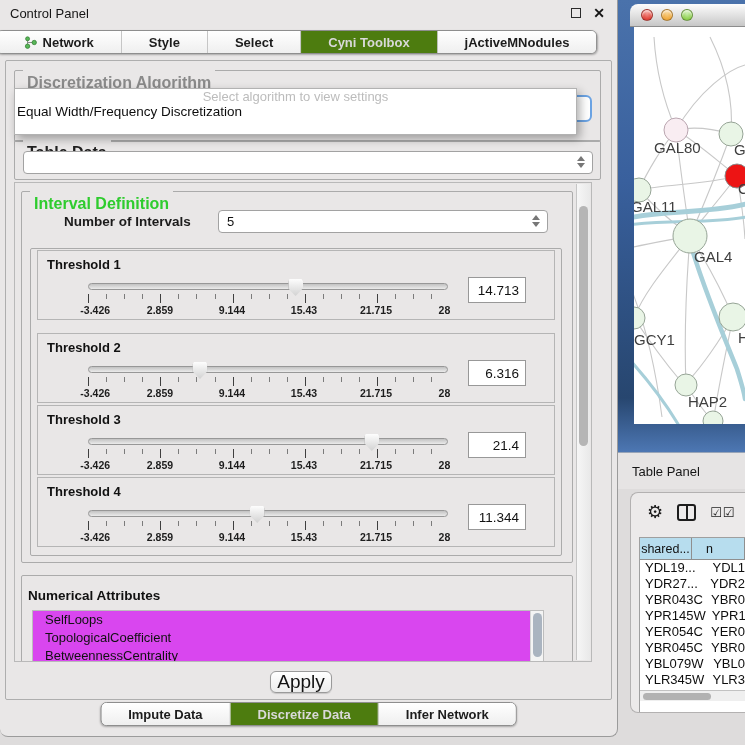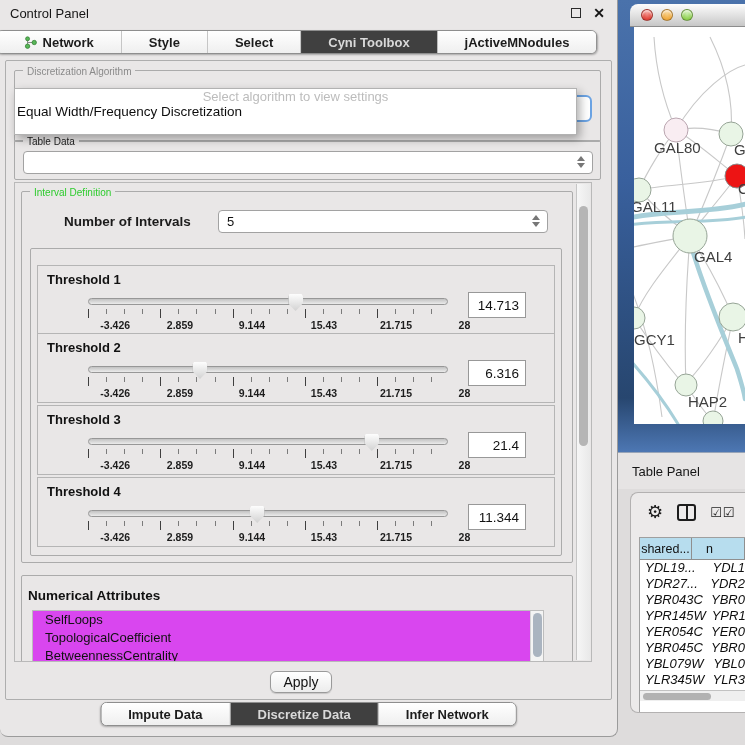--- a/index.html
+++ b/index.html
@@ -14,29 +14,29 @@
   .winbtn { display:inline-flex; align-items:center; justify-content:center; width:16px; height:16px; margin-left:7px; cursor:default; }
   .float-glyph { width:10px; height:10px; border:1.6px solid #2b2b2b; background:transparent; display:inline-block; }
   .close-glyph { font-size:14px; font-weight:bold; color:#141414; line-height:10px; }
 
   
   .seg { position:absolute; display:flex; height:24px; border:1px solid #8e8e8e; border-radius:6px; overflow:hidden;
          background:#fff; box-shadow:0 1px 2px rgba(0,0,0,0.28); }
   .seg .item { display:flex; align-items:center; gap:6px; padding:0 27px; font-size:13px; font-weight:600; color:#1c1c1c;
                background:linear-gradient(#ffffff,#efefef); border-right:1px solid #c3c3c3; white-space:nowrap; }
   .seg .item:last-child { border-right:none;justify-content:center; }
-  .seg .item.active { background:#404040; color:#d9d9d9; }
+  .seg .item.active { background:#4d7c0f; color:#d9d9d9; }
   .top-tabs { top:30px; left:50%; transform:translateX(-52%); }
   .bottom-tabs { top:702px; left:50%; transform:translateX(-50%); }
 
   
   .content { position:absolute; left:5px; top:60px; width:607px; height:640px; border:1px solid #aeaeae; border-radius:2px; }
 
   .group { position:absolute; border:1px solid #ababab; border-radius:2px; }
-  .legend { position:absolute; top:-9px; left:8px; background:#e9e7e7; padding:4px 4px; font-size:10px; }
+  .legend { position:absolute; top:-9px; left:8px; background:#e9e7e7; padding:12px 4px; font-size:16px;font-weight:bold; }
   .legend.gray { color:#8a8a8a; }
   .legend.green { color:#2ecc2e; }
   .legend.dark { color:#202020; }
 
   
   .combo { position:absolute; background:#fff; border:1px solid #a2a2a2; border-radius:4px; height:23px;
            display:flex; align-items:center; padding:0 22px 0 8px; font-size:13px; color:#111; }
   .combo .arrows { position:absolute; right:7px; top:4px; display:flex; flex-direction:column; gap:2px; }
   .combo .arrows i { width:0; height:0; border-left:4px solid transparent; border-right:4px solid transparent; display:block; }
   .combo .arrows i.up { border-bottom:5px solid #777; }
@@ -63,33 +63,33 @@
   .track { position:relative; height:7px; border:1px solid #979797; border-radius:4px; background:linear-gradient(#c2c2c2,#ebebeb); }
   .handle { position:absolute; top:-5px; width:15px; height:17px; transform:translateX(-50%);
             background:linear-gradient(#fdfdfd,#d2d2d2);
             clip-path:polygon(10% 0,90% 0,100% 14%,100% 55%,50% 100%,0 55%,0 14%);
             filter:drop-shadow(0 0 1px #6f6f6f); }
   .ticks { margin-top:4px; height:9px;
            background-image:repeating-linear-gradient(to right,#3f3f3f 0 1px,transparent 1px 20%),
                             repeating-linear-gradient(to right,#7b7b7b 0 1px,transparent 1px 5%);
            background-size:100.4% 9px,100.4% 5px; background-repeat:no-repeat; }
   .scale { position:relative; height:13px; margin-top:1px; }
-  .scale span { position:absolute; transform:translateX(-50%); font-size:10.5px; font-weight:bold; color:#1d1d1d; white-space:nowrap;margin-left:20px; }
+  .scale span { position:absolute; transform:translateX(-50%); font-size:10.5px; font-weight:bold; color:#1d1d1d; white-space:nowrap; }
   .valbox { position:absolute; right:28px; top:26px; width:58px; height:26px; border:1px solid #989898; background:#fff;
             font-size:13.5px; text-align:right; padding-right:6px; font-family:"Liberation Sans",sans-serif; color:#111; }
 
   
   .attr-label { position:absolute; left:6px; top:12px; font-weight:bold; font-size:13.5px; color:#111; }
   .attr-list { position:absolute; left:10px; top:34px; width:512px; height:52px; background:#d946ef; border:1px solid #bdbdbd; overflow:hidden; }
   .attr-list .li { height:18px; line-height:18px; padding-left:12px; font-size:13px; color:#111; }
   .attr-vscroll { position:absolute; right:0; top:0; bottom:0; width:13px; background:#f4f4f4; border-left:1px solid #d5d5d5; }
   .attr-vscroll .thumb { position:absolute; left:2px; top:2px; width:9px; height:44px; border-radius:5px; background:#aab4c0; }
 
   .apply-btn { position:absolute; left:270px; top:671px; width:62px; height:22px; border:1px solid #9a9a9a; border-radius:6px;
-               background:linear-gradient(#ffffff,#ececec); font-size:14px; color:#111; text-align:center; line-height:20px;
+               background:linear-gradient(#ffffff,#ececec); font-size:19px; color:#111; text-align:center; line-height:20px;
                box-shadow:0 1px 1px rgba(0,0,0,0.15); }
 
   
   .blue { position:absolute; left:618px; top:0; width:127px; height:452px;
           background:linear-gradient(180deg,#4a72ab 0%,#39609d 40%,#27466f 88%,#4d77b3 100%); }
   .mac-titlebar { position:absolute; left:12px; top:4px; right:0; height:23px; border-radius:8px 0 0 0;
                   background:linear-gradient(#fdfdfd,#c7c7c7); border-bottom:1px solid #8d8d8d;
                   display:flex; align-items:center; gap:8px; padding-left:11px; }
   .light { width:12px; height:12px; border-radius:50%; border:1px solid rgba(0,0,0,0.3);
            box-shadow:inset 0 2px 2px rgba(255,255,255,0.7); }
@@ -103,21 +103,21 @@
   .gear { font-family:"DejaVu Sans",sans-serif; font-size:18px; color:#1c1c1c; line-height:18px; }
   .split-icon { width:19px; height:17px; border:2px solid #1c1c1c; border-radius:3px; position:relative; }
   .split-icon::after { content:""; position:absolute; left:50%; top:0; bottom:0; width:2px; background:#1c1c1c; transform:translateX(-50%); }
   .checks { font-family:"DejaVu Sans",sans-serif; font-size:13px; color:#1c1c1c; letter-spacing:1px; }
   .grid { position:absolute; left:8px; top:44px; right:0; bottom:0; border-left:1px solid #9f9f9f; border-top:1px solid #9f9f9f; background:#fff; }
   .grid-head { display:flex; height:22px; }
   .grid-head .hc { background:#b7ddee; border-right:1px solid #8f8f8f; border-bottom:1px solid #8f8f8f;
                    font-size:12.5px; color:#111; display:flex; align-items:center; justify-content:center; }
   .hc.c1 { width:52px; } .hc.c2 { flex:1; justify-content:flex-start; padding-left:14px; }
   .grid-rows { height:134px; overflow:hidden; }
-  .grow { display:flex; height:16px; line-height:16px; font-size:13px; color:#0e0e0e;font-style:italic; }
+  .grow { display:flex; height:16px; line-height:16px; font-size:13px; color:#0e0e0e; }
   .grow .c1 { width:68px; padding-left:5px; } .grow .c2 { flex:1; padding-left:6px; }
   .hscroll { position:absolute; left:0; right:0; bottom:11px; height:11px; background:#efefef; border-top:1px solid #c2c2c2; }
   .hscroll .thumb { position:absolute; left:3px; top:2px; width:68px; height:7px; border-radius:4px; background:#b2b2b2; }
 
   .net-tab-icon { display:inline-block; }
 </style>
 </head>
 <body>
 
 <div class="cp">
@@ -187,21 +187,21 @@
       <div class="combo" style="left:196px; top:18px; width:330px;">
         <span>5</span>
         <span class="arrows">
             <i class="up"></i>
             <i class="dn"></i>
           </span>
       </div>
 
       <div class="group" style="left:8px; top:56px; width:532px; height:308px;">
 
-        <div class="tpanel" style="top:16px;">
+        <div class="tpanel" style="top:1px;">
           <div class="tlabel">Threshold 1</div>
           <div class="sliderzone">
             <div class="track">
               <div class="handle" style="left: 57.7%;"></div>
             </div>
             <div class="ticks"></div>
             <div class="scale">
               <span style="left:2%">-3.426</span>
               <span style="left:20%">2.859</span>
               <span style="left:40%">9.144</span>

